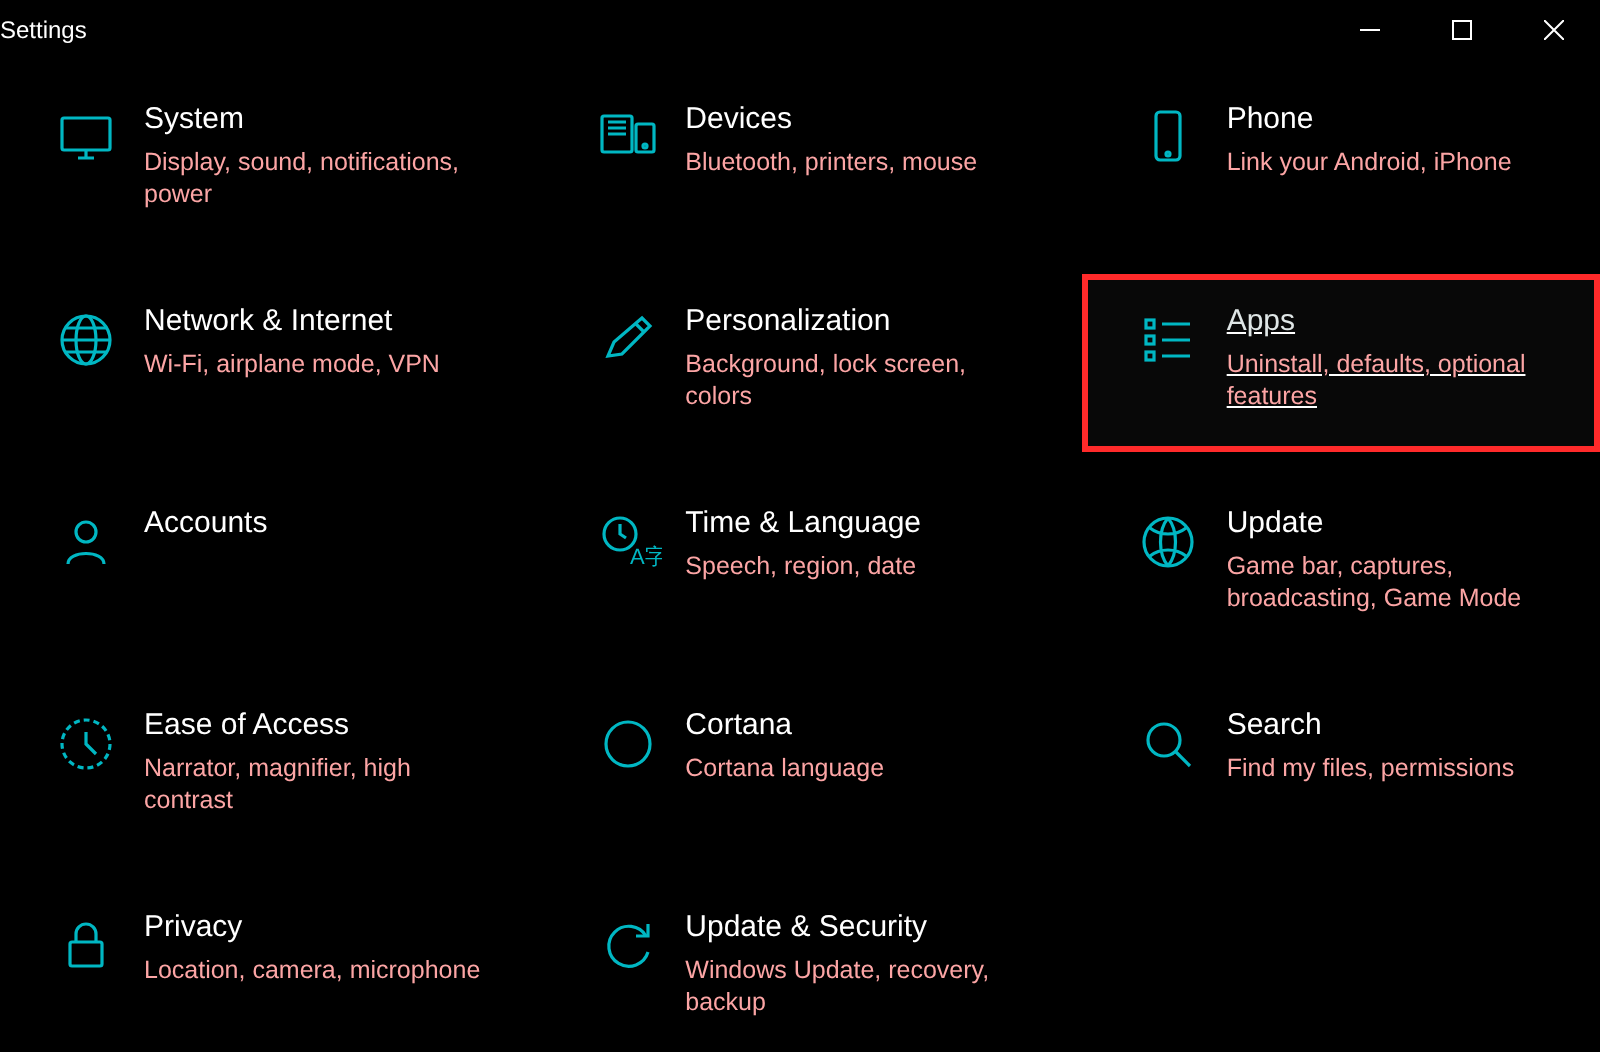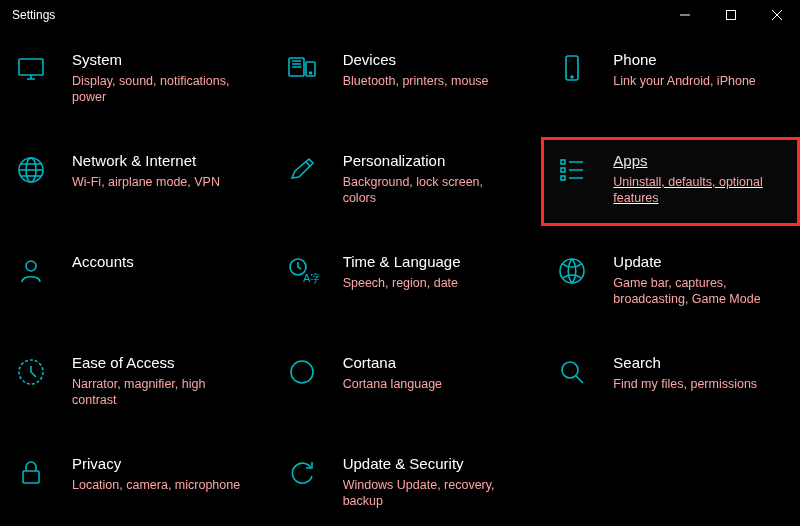--- a/index.html
+++ b/index.html
@@ -7,21 +7,20 @@
   body {
     background: #000;
     font-family: "Segoe UI", Arial, sans-serif;
     color: #fff;
     position: relative;
   }
   .titlebar {
     height: 30px;
     display: flex;
     align-items: center;
-    padding-left: 12px;
     color: #fff;
     font-size: 12px;
     font-weight: 400;
     text-align: center;
   }
   .titlebar-spacer { flex: 1; }
   .win-controls { display: flex; }
   .win-btn {
     width: 46px;
     height: 30px;
@@ -44,21 +43,21 @@
     align-items: flex-start;
     padding: 14px 16px 20px 14px;
     position: relative;
     min-height: 88px;
   }
   .tile-icon {
     width: 58px;
     flex: 0 0 58px;
     display: flex;
     align-items: flex-start;
-    justify-content: flex-start;
+    justify-content: center;
     color: #7dd3fc;
     padding-top: 2px;
   }
   .tile-icon svg { stroke: #00b7c3; fill: none; stroke-width: 1.6; }
   .tile-text { flex: 1; padding-top: 0; }
   .tile-title {
     color: #fff;
     font-size: 15px;
     font-weight: 400;
     line-height: 20px;

